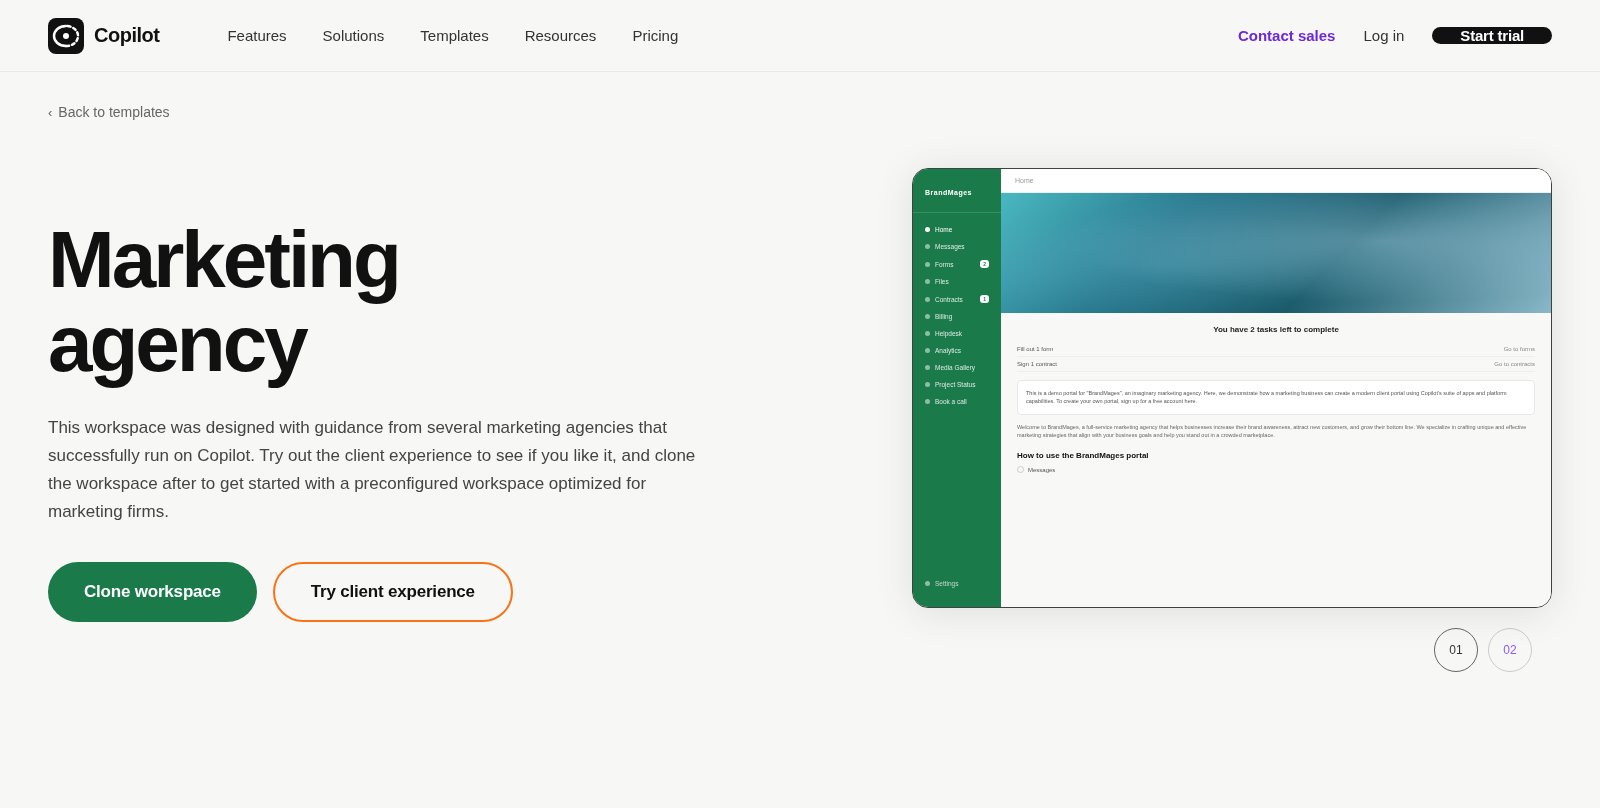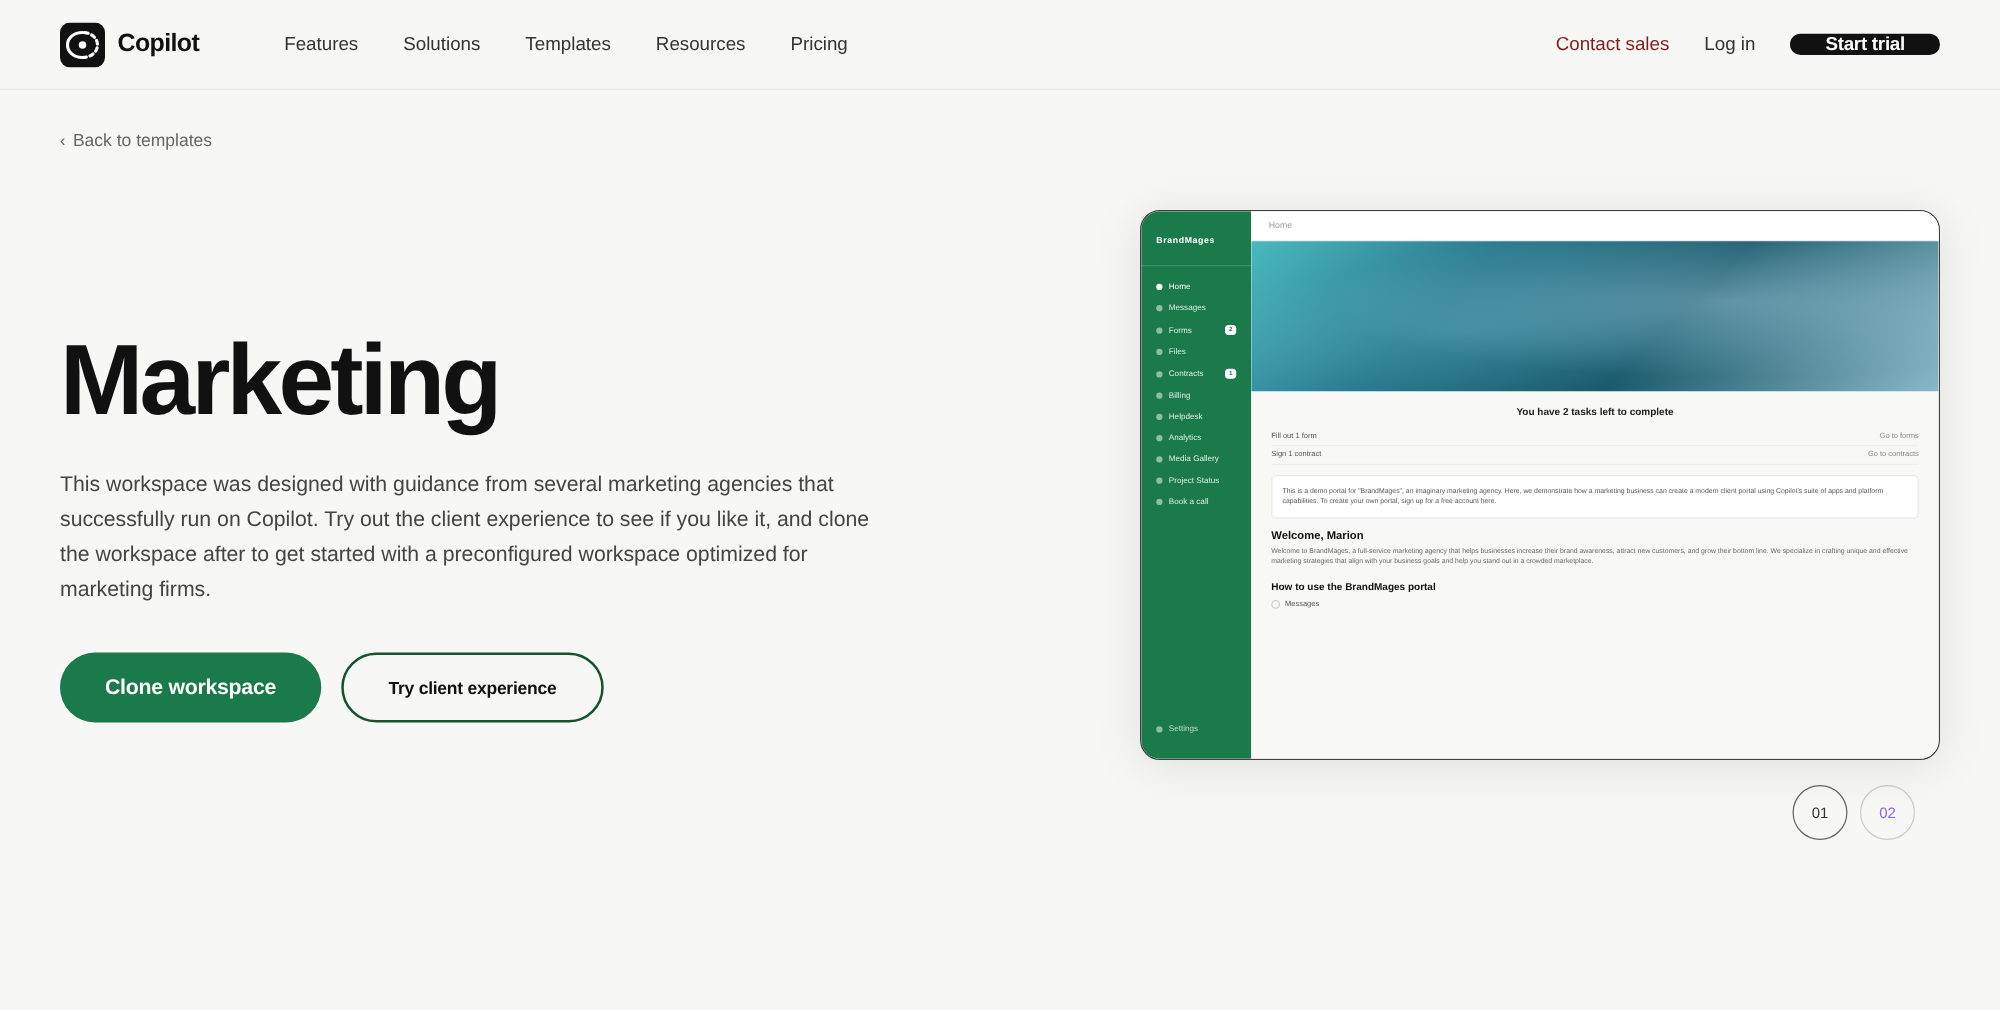--- a/index.html
+++ b/index.html
@@ -52,23 +52,23 @@
       font-size: 15px;
       font-weight: 450;
     }
     .nav-right {
       display: flex;
       align-items: center;
       gap: 28px;
     }
     .contact-sales {
       font-size: 15px;
-      color: #7f1d1d;
+      color: #6d28d9;
       text-decoration: none;
-      font-weight: 400;
+      font-weight: 700;
     }
     .log-in {
       font-size: 15px;
       color: #333;
       text-decoration: none;
       font-weight: 450;
     }
     .start-trial-btn {
       background: #111;
       color: #fff;
@@ -144,24 +144,24 @@
       padding: 4px 36px;
       font-size: 17px;
       font-weight: 600;
       cursor: pointer;
       letter-spacing: -0.2px;
     }
 
     .try-btn {
       background: transparent;
       color: #111;
-      border: 2px solid #14532d;
+      border: 2px solid #f97316;
       border-radius: 999px;
       padding: 18px 36px;
-      font-size: 14px;
+      font-size: 17px;
       font-weight: 600;
       cursor: pointer;
       letter-spacing: -0.2px;
     }
 
     
     .right-panel {
       flex: 1;
       display: flex;
       flex-direction: column;
@@ -414,20 +414,21 @@
     <span class="back-chevron">‹</span>
     <span>Back to templates</span>
   </a>
 </div>
 
 <div class="main">
 
   <div class="left-panel">
     <h1 class="page-title">
       <span>Marketing</span><br>
+      <span>agency</span>
     </h1>
     <p class="description">This workspace was designed with guidance from several marketing agencies that successfully run on Copilot. Try out the client experience to see if you like it, and clone the workspace after to get started with a preconfigured workspace optimized for marketing firms.</p>
     <div class="action-buttons">
       <button class="clone-btn">Clone workspace</button>
       <button class="try-btn">Try client experience</button>
     </div>
   </div>
 
   <div class="right-panel">
     <div class="preview-container">
@@ -495,21 +496,20 @@
           <div class="preview-tasks-title">You have 2 tasks left to complete</div>
           <div class="preview-task-row">
             <span class="preview-task-label">Fill out 1 form</span>
             <span class="preview-task-action">Go to forms</span>
           </div>
           <div class="preview-task-row">
             <span class="preview-task-label">Sign 1 contract</span>
             <span class="preview-task-action">Go to contracts</span>
           </div>
           <div class="preview-info-box">This is a demo portal for "BrandMages", an imaginary marketing agency. Here, we demonstrate how a marketing business can create a modern client portal using Copilot's suite of apps and platform capabilities. To create your own portal, sign up for a free account here.</div>
-          <div class="preview-welcome-title">Welcome, Marion</div>
           <div class="preview-welcome-text">Welcome to BrandMages, a full-service marketing agency that helps businesses increase their brand awareness, attract new customers, and grow their bottom line. We specialize in crafting unique and effective marketing strategies that align with your business goals and help you stand out in a crowded marketplace.</div>
           <div class="preview-how-title">How to use the BrandMages portal</div>
           <div class="preview-how-item">
             <div class="preview-how-circle"></div>
             <span>Messages</span>
           </div>
         </div>
       </div>
 
       <div class="preview-line"></div>

